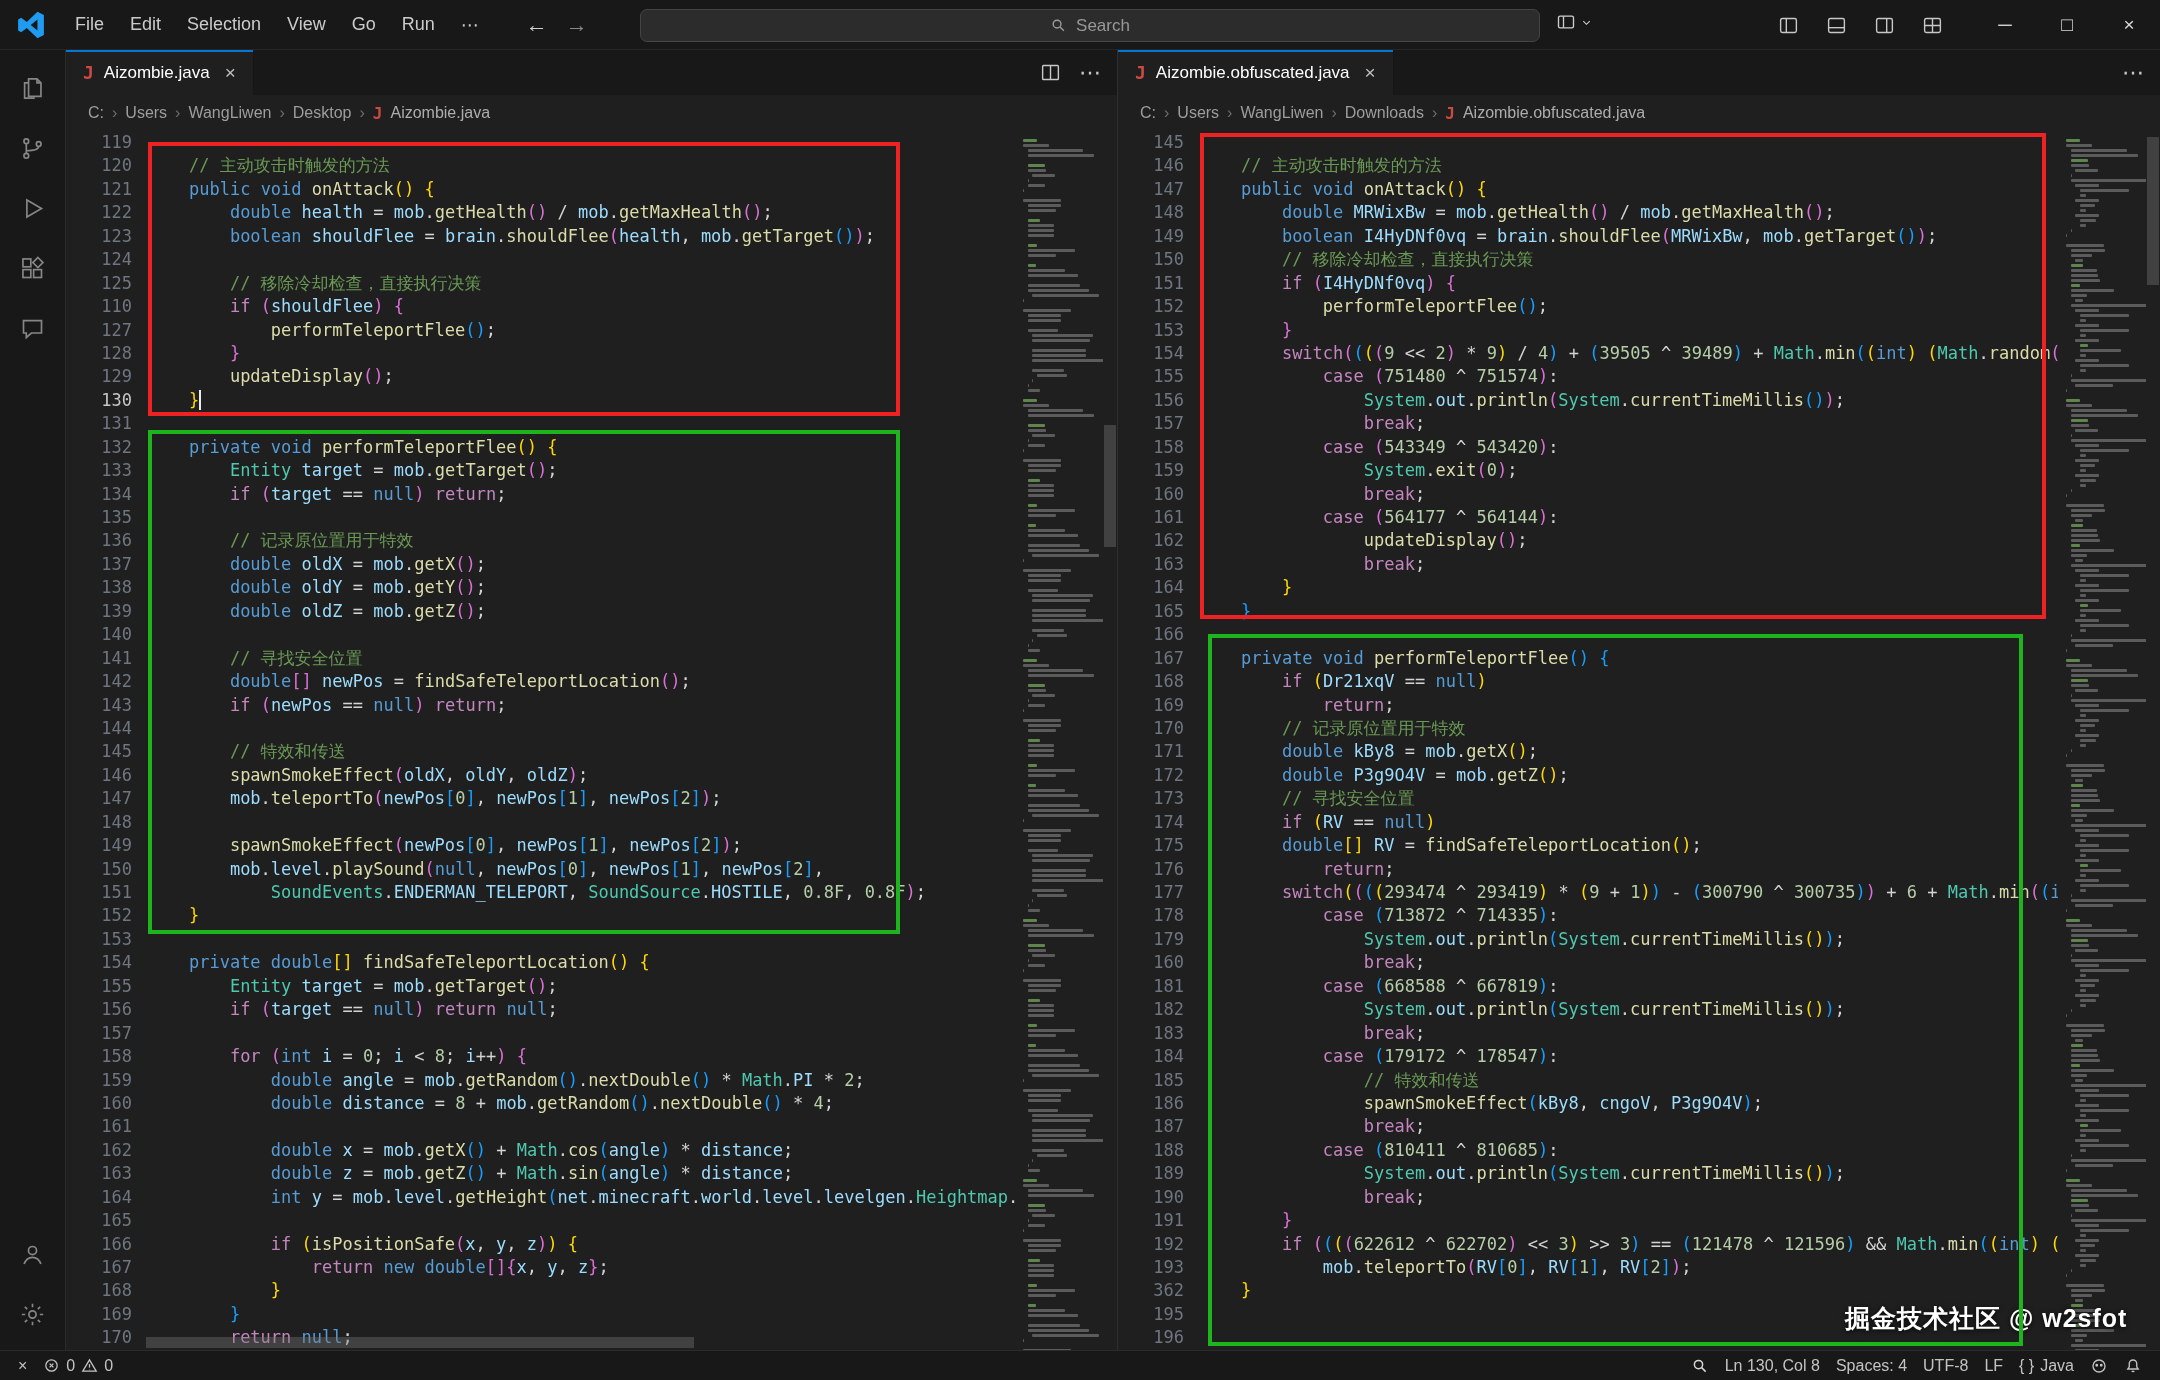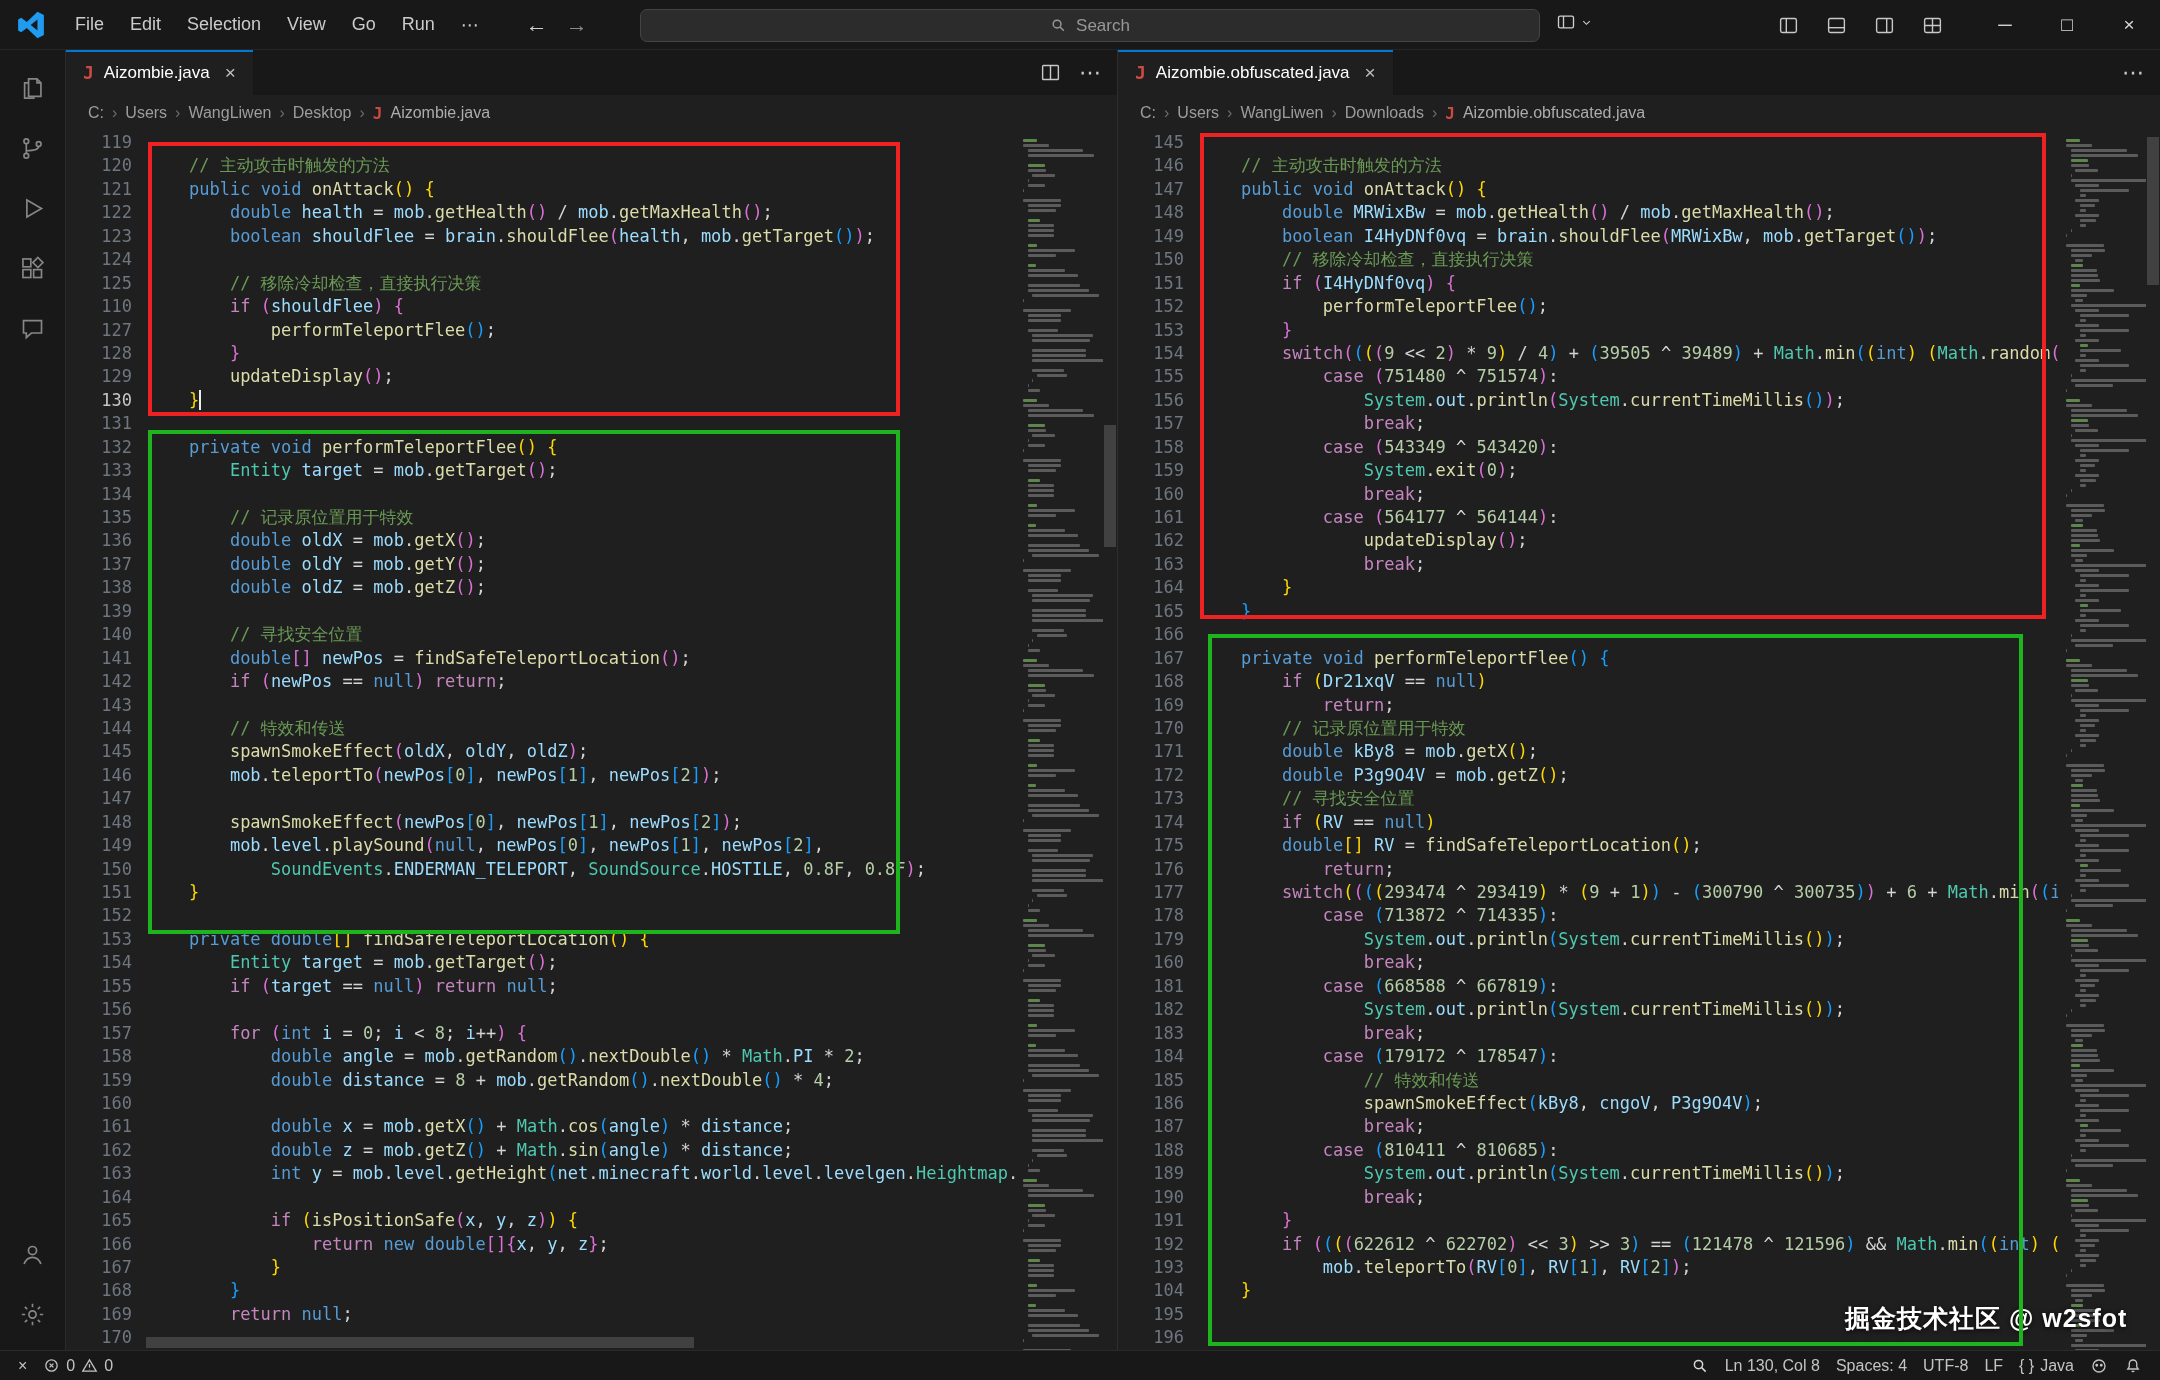--- a/index.html
+++ b/index.html
@@ -304,20 +304,21 @@
             <div class="cl"></div>
             <div class="cl">        <span class="cm">// 移除冷却检查，直接执行决策</span></div>
             <div class="cl">        <span class="ct">if</span> <span style="color:#da70d6">(</span><span class="vr">shouldFlee</span><span style="color:#da70d6">)</span> <span style="color:#da70d6">{</span></div>
             <div class="cl">            <span class="fn">performTeleportFlee</span><span style="color:#179fff">(</span><span style="color:#179fff">)</span><span class="pn">;</span></div>
             <div class="cl">        <span style="color:#da70d6">}</span></div>
             <div class="cl">        <span class="fn">updateDisplay</span><span style="color:#da70d6">(</span><span style="color:#da70d6">)</span><span class="pn">;</span></div>
             <div class="cl">    <span style="color:#ffd700">}</span></div>
             <div class="cl"></div>
             <div class="cl">    <span class="kw">private</span> <span class="kw">void</span> <span class="fn">performTeleportFlee</span><span style="color:#ffd700">(</span><span style="color:#ffd700">)</span> <span style="color:#ffd700">{</span></div>
             <div class="cl">        <span class="ty">Entity</span> <span class="vr">target</span> <span class="pn">=</span> <span class="vr">mob</span><span class="pn">.</span><span class="fn">getTarget</span><span style="color:#da70d6">(</span><span style="color:#da70d6">)</span><span class="pn">;</span></div>
+            <div class="cl">        <span class="ct">if</span> <span style="color:#da70d6">(</span><span class="vr">target</span> <span class="pn">=</span><span class="pn">=</span> <span class="kw">null</span><span style="color:#da70d6">)</span> <span class="ct">return</span><span class="pn">;</span></div>
             <div class="cl"></div>
             <div class="cl">        <span class="cm">// 记录原位置用于特效</span></div>
             <div class="cl">        <span class="kw">double</span> <span class="vr">oldX</span> <span class="pn">=</span> <span class="vr">mob</span><span class="pn">.</span><span class="fn">getX</span><span style="color:#da70d6">(</span><span style="color:#da70d6">)</span><span class="pn">;</span></div>
             <div class="cl">        <span class="kw">double</span> <span class="vr">oldY</span> <span class="pn">=</span> <span class="vr">mob</span><span class="pn">.</span><span class="fn">getY</span><span style="color:#da70d6">(</span><span style="color:#da70d6">)</span><span class="pn">;</span></div>
             <div class="cl">        <span class="kw">double</span> <span class="vr">oldZ</span> <span class="pn">=</span> <span class="vr">mob</span><span class="pn">.</span><span class="fn">getZ</span><span style="color:#da70d6">(</span><span style="color:#da70d6">)</span><span class="pn">;</span></div>
             <div class="cl"></div>
             <div class="cl">        <span class="cm">// 寻找安全位置</span></div>
             <div class="cl">        <span class="kw">double</span><span style="color:#da70d6">[</span><span style="color:#da70d6">]</span> <span class="vr">newPos</span> <span class="pn">=</span> <span class="fn">findSafeTeleportLocation</span><span style="color:#da70d6">(</span><span style="color:#da70d6">)</span><span class="pn">;</span></div>
             <div class="cl">        <span class="ct">if</span> <span style="color:#da70d6">(</span><span class="vr">newPos</span> <span class="pn">=</span><span class="pn">=</span> <span class="kw">null</span><span style="color:#da70d6">)</span> <span class="ct">return</span><span class="pn">;</span></div>
             <div class="cl"></div>
@@ -669,21 +670,21 @@
             <div>184</div>
             <div>185</div>
             <div>186</div>
             <div>187</div>
             <div>188</div>
             <div>189</div>
             <div>190</div>
             <div>191</div>
             <div>192</div>
             <div>193</div>
-            <div>104</div>
+            <div>362</div>
             <div>195</div>
             <div>196</div>
           </div>
         <div class="code">
             <div class="cl"></div>
             <div class="cl">    <span class="cm">// 主动攻击时触发的方法</span></div>
             <div class="cl">    <span class="kw">public</span> <span class="kw">void</span> <span class="fn">onAttack</span><span style="color:#ffd700">(</span><span style="color:#ffd700">)</span> <span style="color:#ffd700">{</span></div>
             <div class="cl">        <span class="kw">double</span> <span class="vr">MRWixBw</span> <span class="pn">=</span> <span class="vr">mob</span><span class="pn">.</span><span class="fn">getHealth</span><span style="color:#da70d6">(</span><span style="color:#da70d6">)</span> <span class="pn">/</span> <span class="vr">mob</span><span class="pn">.</span><span class="fn">getMaxHealth</span><span style="color:#da70d6">(</span><span style="color:#da70d6">)</span><span class="pn">;</span></div>
             <div class="cl">        <span class="kw">boolean</span> <span class="vr">I4HyDNf0vq</span> <span class="pn">=</span> <span class="vr">brain</span><span class="pn">.</span><span class="fn">shouldFlee</span><span style="color:#da70d6">(</span><span class="vr">MRWixBw</span><span class="pn">,</span> <span class="vr">mob</span><span class="pn">.</span><span class="fn">getTarget</span><span style="color:#179fff">(</span><span style="color:#179fff">)</span><span style="color:#da70d6">)</span><span class="pn">;</span></div>
             <div class="cl">        <span class="cm">// 移除冷却检查，直接执行决策</span></div>

